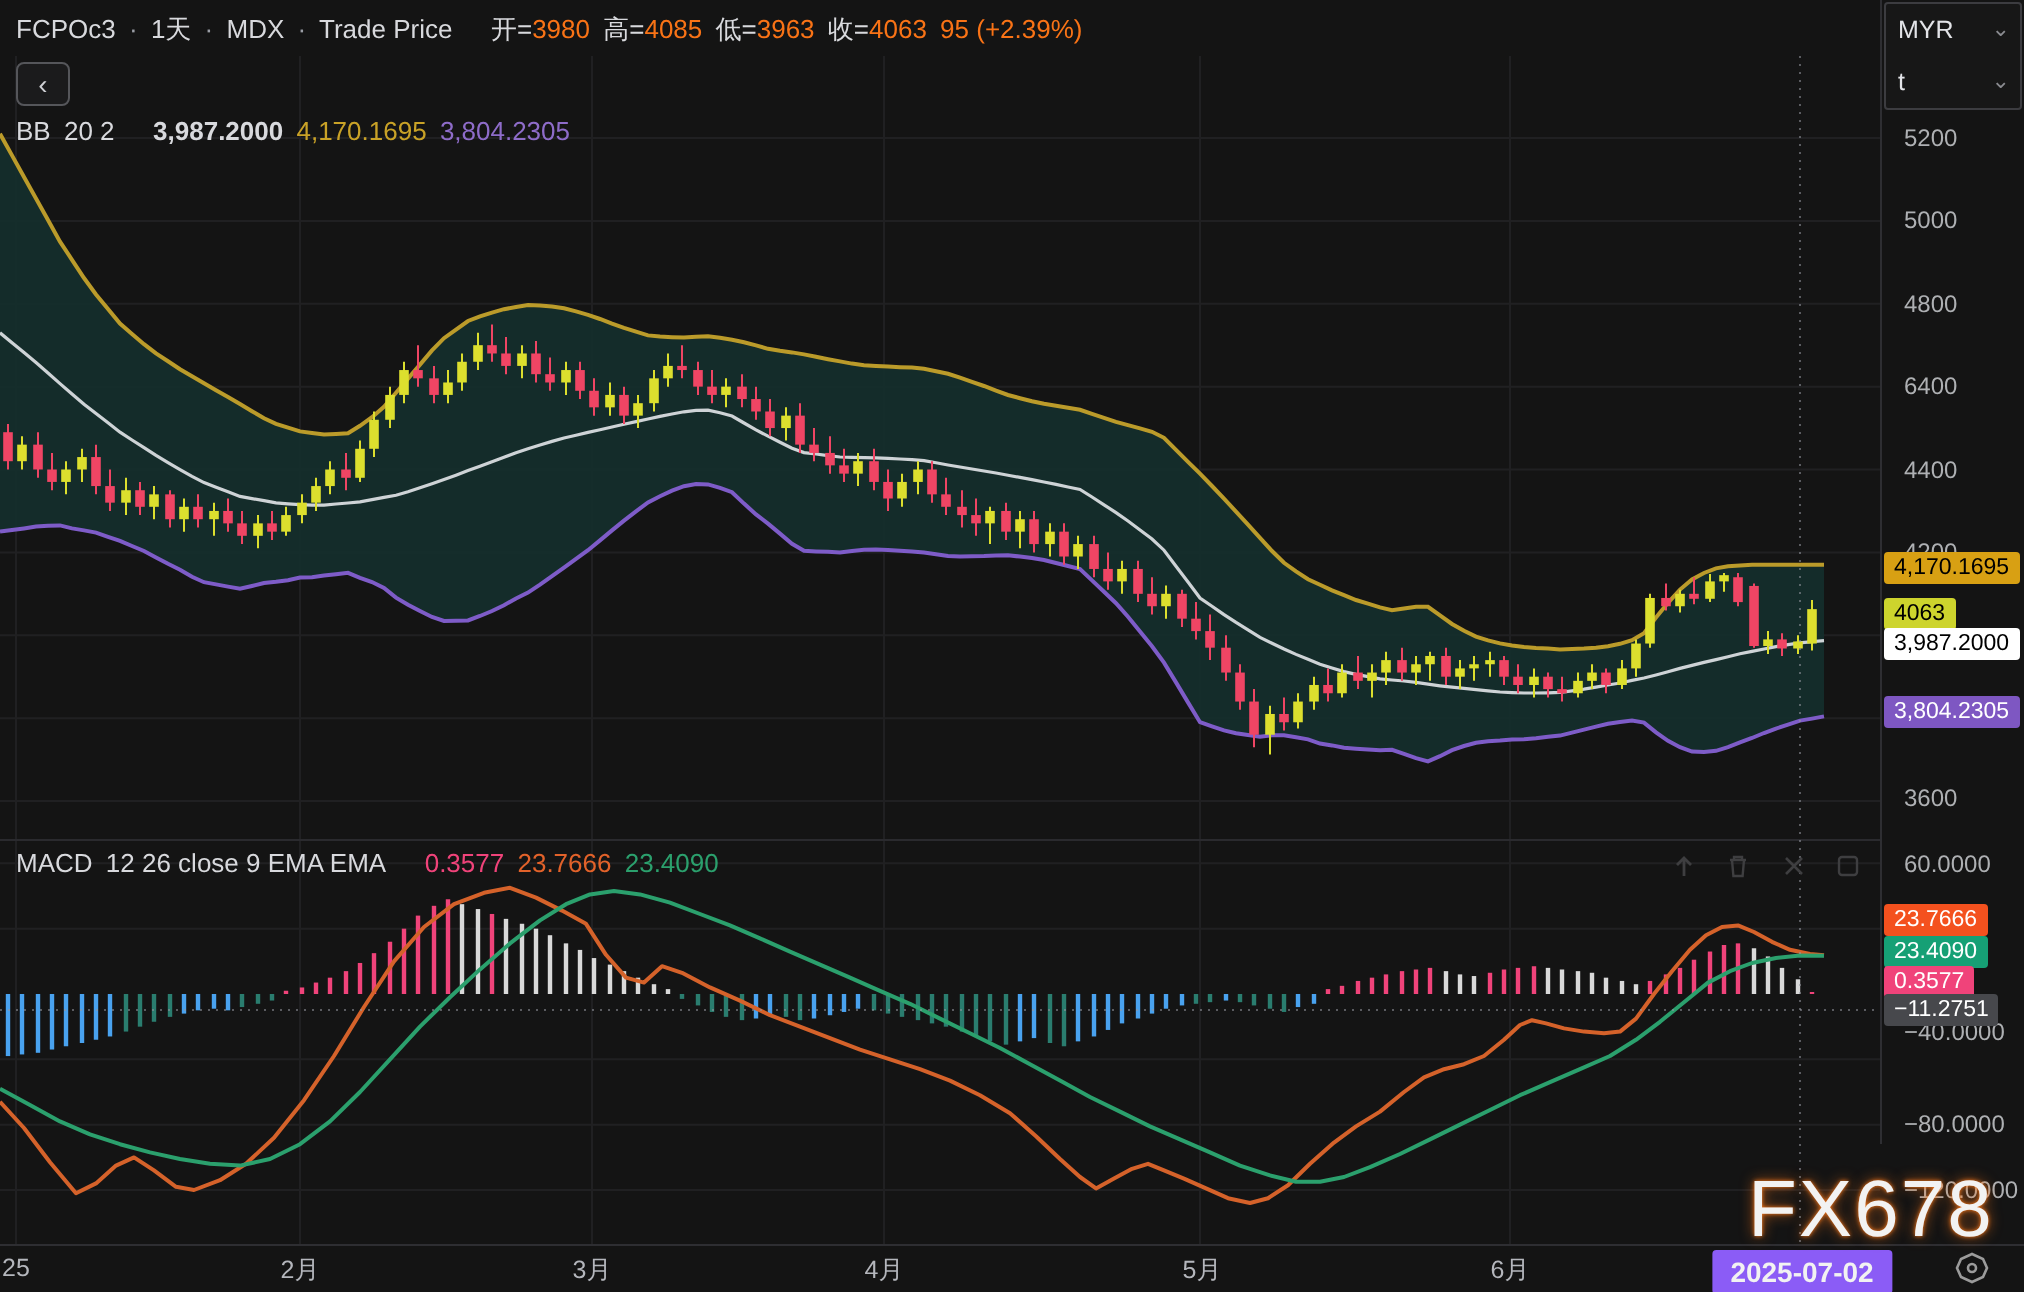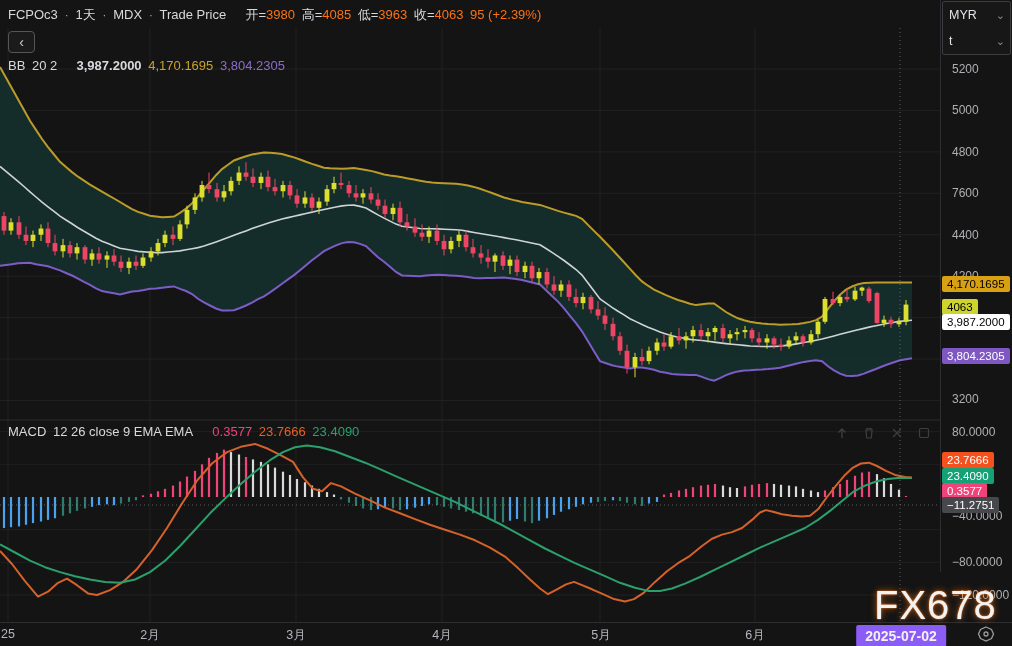--- a/index.html
+++ b/index.html
@@ -501,25 +501,25 @@
       </div>
       <div class="unit-row">
         <span>t</span>
         <span class="chev">⌄</span>
       </div>
     </div>
     <div id="axis-labels">
         <div class="axis-tick" style="top: 69px; text-align: right;">5200</div>
         <div class="axis-tick" style="top: 110px;">5000</div>
         <div class="axis-tick" style="top: 152px;">4800</div>
-        <div class="axis-tick" style="top: 193px;">7600</div>
+        <div class="axis-tick" style="top: 193px;">6400</div>
         <div class="axis-tick" style="top: 235px;">4400</div>
         <div class="axis-tick" style="top: 276px;">4200</div>
-        <div class="axis-tick" style="top: 399px;">3200</div>
-        <div class="axis-tick" style="top: 432px;">80.0000</div>
+        <div class="axis-tick" style="top: 399px;">3600</div>
+        <div class="axis-tick" style="top: 432px;">60.0000</div>
         <div class="axis-tick" style="top: 516px;">−40.0000</div>
         <div class="axis-tick" style="top: 562px;">−80.0000</div>
         <div class="axis-tick" style="top: 595px;">−120.0000</div>
         <div class="axis-badge" style="top: 284px; background: rgb(216, 160, 19); color: rgb(0, 0, 0);">4,170.1695</div>
         <div class="axis-badge" style="top: 307px; background: rgb(205, 212, 45); color: rgb(0, 0, 0);">4063</div>
         <div class="axis-badge" style="top: 322px; background: rgb(255, 255, 255); color: rgb(0, 0, 0);">3,987.2000</div>
         <div class="axis-badge" style="top: 356px; background: rgb(126, 87, 194); color: rgb(255, 255, 255);">3,804.2305</div>
         <div class="axis-badge" style="top: 460px; background: rgb(244, 81, 30); color: rgb(255, 255, 255);">23.7666</div>
         <div class="axis-badge" style="top: 476px; background: rgb(22, 160, 117); color: rgb(255, 255, 255);">23.4090</div>
         <div class="axis-badge" style="top: 491px; background: rgb(240, 67, 122); color: rgb(255, 255, 255);">0.3577</div>

